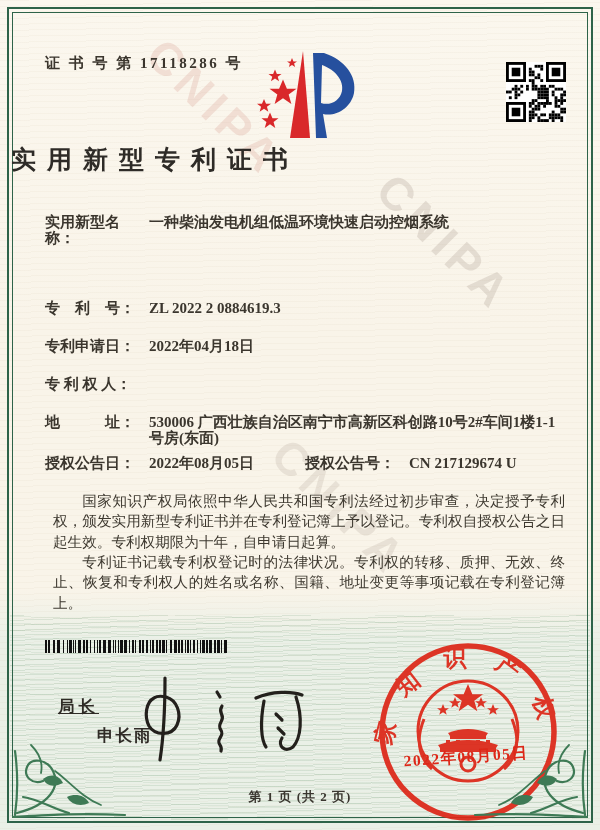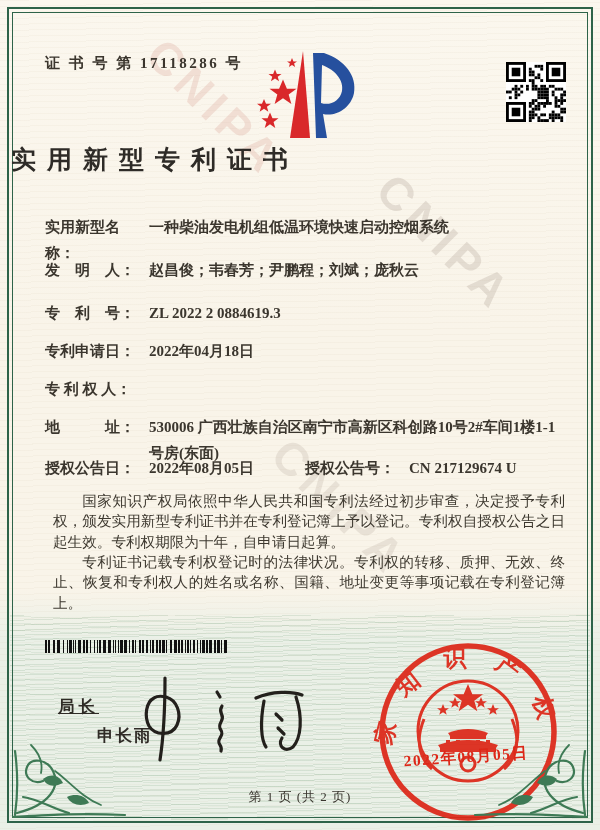--- a/index.html
+++ b/index.html
@@ -24,36 +24,36 @@
       letter-spacing:6px;transform:rotate(45deg);pointer-events:none;user-select:none;}
   .wm1{left:130px;top:80px;color:rgba(205,130,115,.20);}
   .wm2{left:360px;top:215px;color:rgba(165,152,138,.26);}
   .wm3{left:255px;top:480px;color:rgba(172,160,146,.22);}
   .cert-no{position:absolute;left:45px;top:54px;font-size:15px;letter-spacing:2.5px;color:var(--text-dark);font-weight:600;}
   .logo{position:absolute;left:250px;top:48px;}
   .qr{position:absolute;left:506px;top:62px;}
   .title{position:absolute;left:0;top:143px;width:100%;font-size:25px;font-weight:700;
          letter-spacing:11px;text-indent:11px;color:#2e2b27;}
   .row{position:absolute;left:45px;width:515px;display:flex;font-size:15px;color:var(--text-dark);
-       font-weight:600;line-height:26px;}
+       font-weight:600;line-height:16px;}
   .lbl{flex:0 0 104px;}
   .val{flex:1;}
   .val-date{flex:0 0 156px;}
   .lbl2{flex:0 0 104px;}
   .body-p{position:absolute;left:45px;width:512px;margin:8px;font-size:14.6px;line-height:20.4px;
           color:#3d382f;text-align:justify;text-indent:2em;font-weight:500;}
   .barcode{position:absolute;left:45px;top:640px;}
   .signer-title{position:absolute;left:58px;top:696px;font-size:16.5px;font-weight:700;letter-spacing:4px;color:#2f2b26;text-decoration:underline;}
   .signer-name{position:absolute;left:58px;top:725px;font-size:16.5px;font-weight:700;letter-spacing:2px;color:#2f2b26;margin-left:39px;}
   .signature{position:absolute;left:120px;top:668px;}
   .seal{position:absolute;left:368px;top:632px;}
   .seal-date{position:absolute;left:380px;top:747px;width:172px;text-align:center;color:var(--seal-red);
              font-size:15.5px;font-weight:700;letter-spacing:1.5px;transform:rotate(-4deg);}
   .footer{position:absolute;left:0;top:788px;width:100%;text-align:center;font-size:13px;
-          letter-spacing:1px;color:#3a362f;font-weight:400;}
+          letter-spacing:1px;color:#3a362f;font-weight:700;}
   .corner{position:absolute;bottom:9px;pointer-events:none;}
   .corner-left{left:9px;}
   .corner-right{right:9px;transform:scaleX(-1);}
 </style>
 </head>
 <body>
 
 <div class="cert">
   <div class="waves-top"></div>
   <div class="waves-bottom"></div>
@@ -212,24 +212,20 @@
       <rect x="16" y="20" width="1" height="1" fill="#000"></rect>
       <rect x="19" y="20" width="1" height="1" fill="#000"></rect>
     </svg>
 
   <div class="title">实用新型专利证书</div>
 
   <div class="row" style="top:214px">
     <span class="lbl">实用新型名称：</span>
     <span class="val">一种柴油发电机组低温环境快速启动控烟系统</span>
   </div>
-  <div class="row" style="top:257px">
-    <span class="lbl">发　明　人：</span>
-    <span class="val">赵昌俊；韦春芳；尹鹏程；刘斌；庞秋云</span>
-  </div>
   <div class="row" style="top:300px">
     <span class="lbl">专　利　号：</span>
     <span class="val">ZL 2022 2 0884619.3</span>
   </div>
   <div class="row" style="top:338px">
     <span class="lbl">专利申请日：</span>
     <span class="val">2022年04月18日</span>
   </div>
   <div class="row" style="top:376px">
     <span class="lbl">专 利 权 人：</span>

